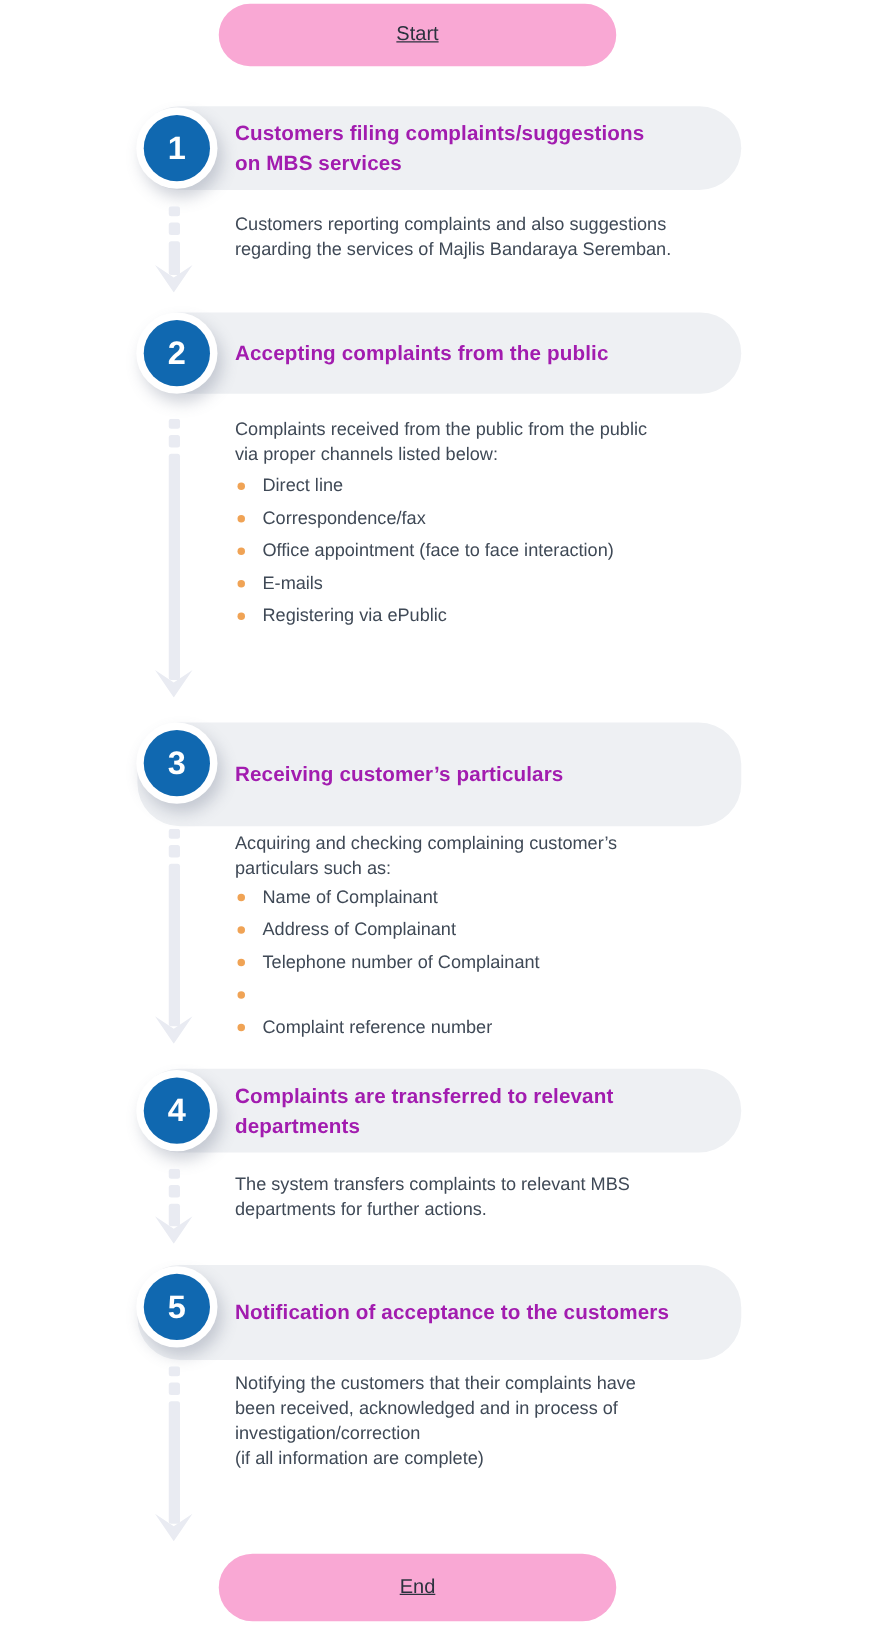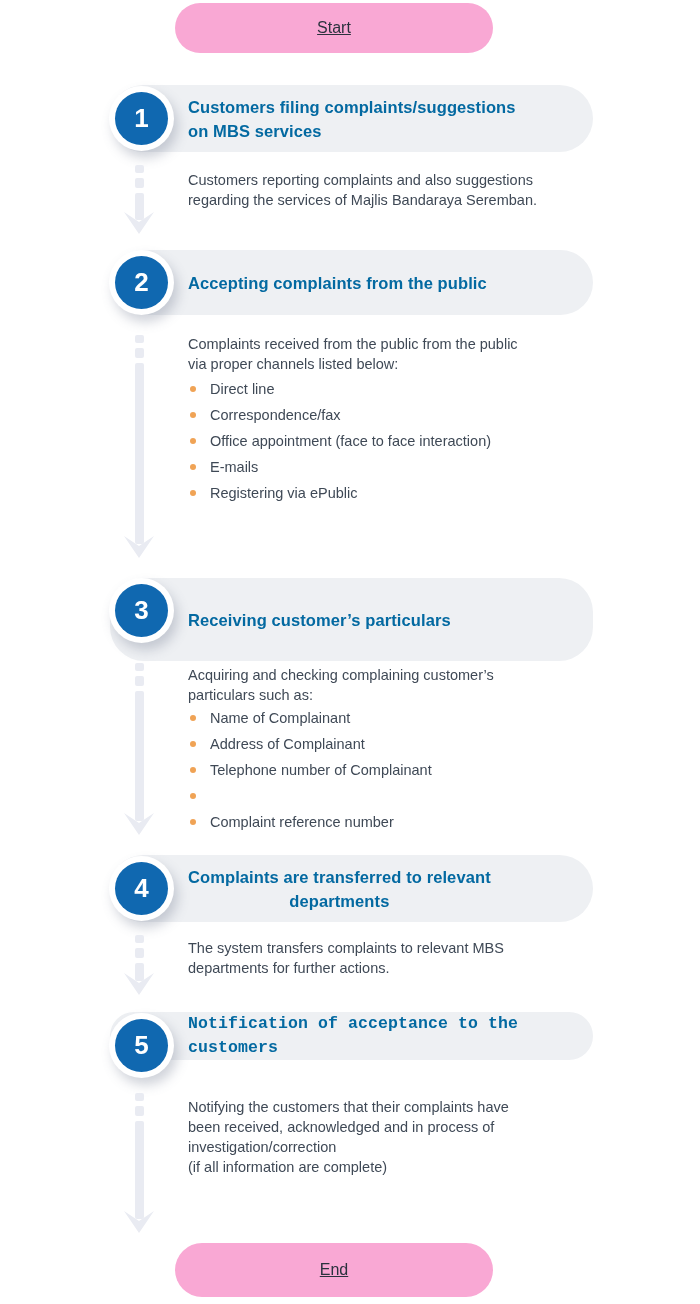--- a/index.html
+++ b/index.html
@@ -34,21 +34,21 @@
     background: #eef0f3;
     border-radius: 34px;
     display: flex;
     align-items: center;
   }
   .bar-title {
     margin-left: 78px;
     margin-right: 24px;
     font-size: 16.5px;
     font-weight: 700;
-    color: #0369a1;
+    color: #a21caf;
     line-height: 24px;
     white-space: pre-line;
     letter-spacing: 0.1px;
   }
   .badge {
     position: absolute;
     width: 65px;
     height: 65px;
     border-radius: 50%;
     background: #ffffff;
@@ -200,37 +200,37 @@
       </div>
     <div class="bullet-row">
         <span class="bullet-dot"></span>
       </div>
     <div class="bullet-row">
         <span class="bullet-dot"></span>
         <span>Complaint reference number</span>
       </div>
   </div>
 
-  <div class="bar" style="top:855px; height:67px;text-align:center;">
+  <div class="bar" style="top:855px; height:67px;">
     <div class="bar-title">Complaints are transferred to relevant
 departments</div>
   </div>
   <div class="badge" style="left:109px; top:856px;">
     <div class="badge-inner">4</div>
   </div>
   <svg class="arrow" style="top:935px;" width="34" height="60" viewBox="0 0 34 60">
     <rect x="13" y="0" width="9" height="8" rx="2" fill="currentColor"></rect>
     <rect x="13" y="13" width="9" height="10" rx="2" fill="currentColor"></rect>
     <rect x="13" y="28" width="9" height="18" rx="2" fill="currentColor"></rect>
     <polygon points="2,38 17,48 32,38 17,60" fill="currentColor"></polygon>
   </svg>
   <div class="desc" style="top:938px;">The system transfers complaints to relevant MBS
 departments for further actions.</div>
 
-  <div class="bar" style="top:1012px; height:48px;font-family:Liberation Mono, monospace;">
+  <div class="bar" style="top:1012px; height:76px;">
     <div class="bar-title">Notification of acceptance to the customers</div>
   </div>
   <div class="badge" style="left:109px; top:1013px;">
     <div class="badge-inner">5</div>
   </div>
   <svg class="arrow" style="top:1093px;" width="34" height="140" viewBox="0 0 34 140">
     <rect x="13" y="0" width="9" height="8" rx="2" fill="currentColor"></rect>
     <rect x="13" y="13" width="9" height="10" rx="2" fill="currentColor"></rect>
     <rect x="13" y="28" width="9" height="98" rx="2" fill="currentColor"></rect>
     <polygon points="2,118 17,128 32,118 17,140" fill="currentColor"></polygon>

